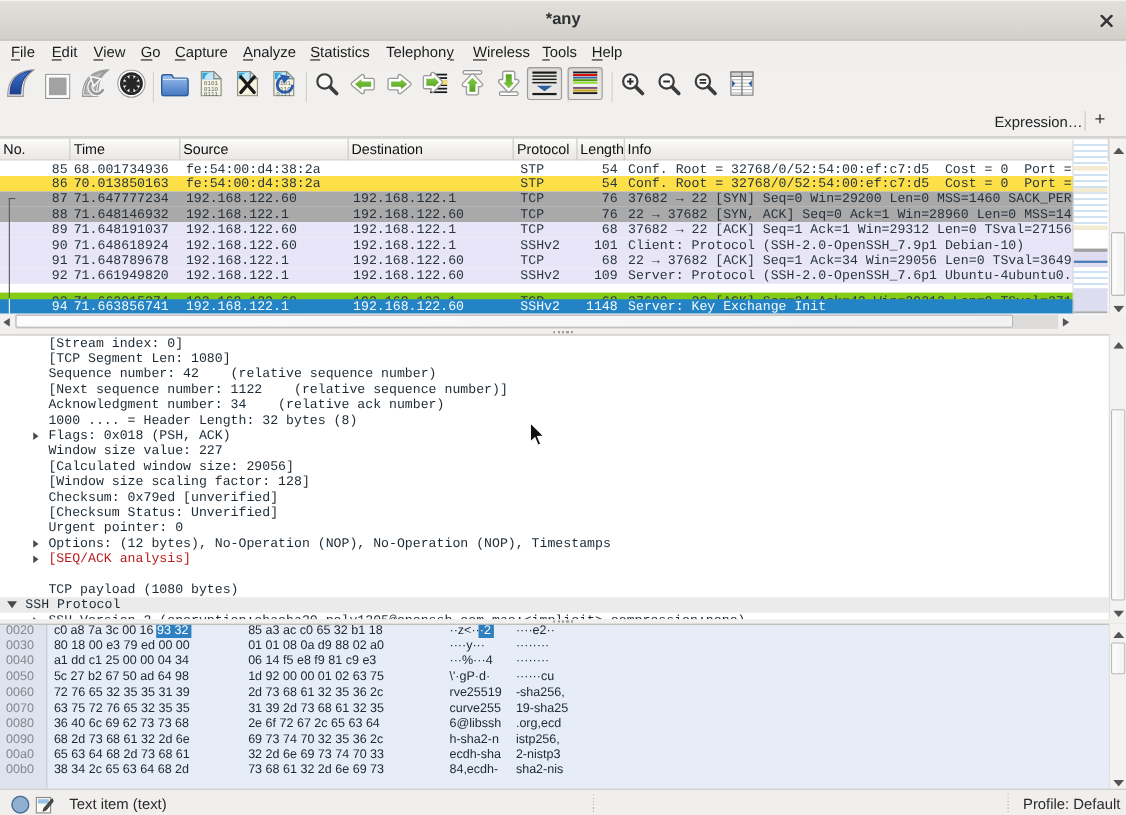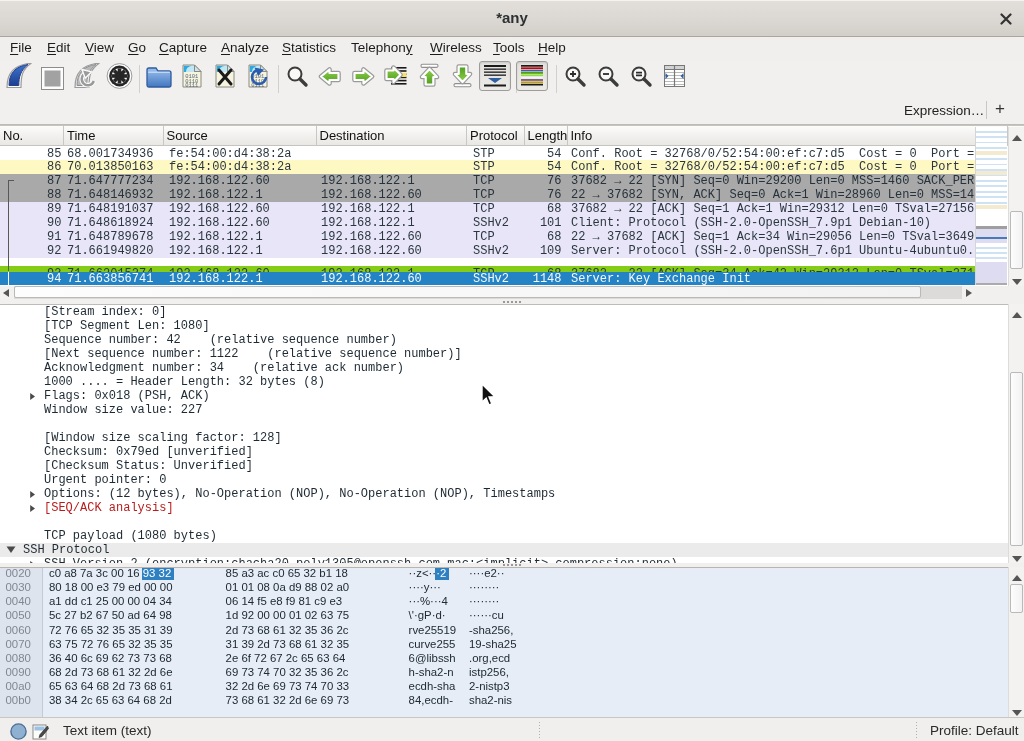--- a/index.html
+++ b/index.html
@@ -298,21 +298,21 @@
 <span class="hc" style="left:0;width:64px">No.</span>
 <span class="hc" style="left:64px;width:99.5px">Time</span>
 <span class="hc" style="left:163.5px;width:153px">Source</span>
 <span class="hc" style="left:316.5px;width:150.5px">Destination</span>
 <span class="hc" style="left:467px;width:57.5px">Protocol</span>
 <span class="hc" style="left:524.5px;width:43px">Length</span>
 <span class="hc" style="left:567.5px;width:440.5px">Info</span>
 </div>
 </div>
 <div class="prow" style="top:146.00px;background:#ffffff;color:#2b3740"><span class="c-no">85</span><span class="c-t">68.001734936</span><span class="c-s">fe:54:00:d4:38:2a</span><span class="c-d"></span><span class="c-p">STP</span><span class="c-l">54</span><span class="c-i">Conf. Root = 32768/0/52:54:00:ef:c7:d5  Cost = 0  Port = 0x8005</span></div>
-<div class="prow" style="top:159.95px;background:#fef9c3;color:#2b3740"><span class="c-no">86</span><span class="c-t">70.013850163</span><span class="c-s">fe:54:00:d4:38:2a</span><span class="c-d"></span><span class="c-p">STP</span><span class="c-l">54</span><span class="c-i">Conf. Root = 32768/0/52:54:00:ef:c7:d5  Cost = 0  Port = 0x8005</span></div>
+<div class="prow" style="top:159.95px;background:#fde047;color:#2b3740"><span class="c-no">86</span><span class="c-t">70.013850163</span><span class="c-s">fe:54:00:d4:38:2a</span><span class="c-d"></span><span class="c-p">STP</span><span class="c-l">54</span><span class="c-i">Conf. Root = 32768/0/52:54:00:ef:c7:d5  Cost = 0  Port = 0x8005</span></div>
 <div class="prow" style="top:173.90px;background:#a9a9a9;color:#27323b"><span class="c-no">87</span><span class="c-t">71.647777234</span><span class="c-s">192.168.122.60</span><span class="c-d">192.168.122.1</span><span class="c-p">TCP</span><span class="c-l">76</span><span class="c-i">37682 → 22 [SYN] Seq=0 Win=29200 Len=0 MSS=1460 SACK_PERM=1 TS</span></div>
 <div class="prow" style="top:187.85px;background:#a9a9a9;color:#27323b"><span class="c-no">88</span><span class="c-t">71.648146932</span><span class="c-s">192.168.122.1</span><span class="c-d">192.168.122.60</span><span class="c-p">TCP</span><span class="c-l">76</span><span class="c-i">22 → 37682 [SYN, ACK] Seq=0 Ack=1 Win=28960 Len=0 MSS=1460 SA</span></div>
 <div class="prow" style="top:201.80px;background:#e7e5f7;color:#2b3740"><span class="c-no">89</span><span class="c-t">71.648191037</span><span class="c-s">192.168.122.60</span><span class="c-d">192.168.122.1</span><span class="c-p">TCP</span><span class="c-l">68</span><span class="c-i">37682 → 22 [ACK] Seq=1 Ack=1 Win=29312 Len=0 TSval=271566399</span></div>
 <div class="prow" style="top:215.75px;background:#e7e5f7;color:#2b3740"><span class="c-no">90</span><span class="c-t">71.648618924</span><span class="c-s">192.168.122.60</span><span class="c-d">192.168.122.1</span><span class="c-p">SSHv2</span><span class="c-l">101</span><span class="c-i">Client: Protocol (SSH-2.0-OpenSSH_7.9p1 Debian-10)</span></div>
 <div class="prow" style="top:229.70px;background:#e7e5f7;color:#2b3740"><span class="c-no">91</span><span class="c-t">71.648789678</span><span class="c-s">192.168.122.1</span><span class="c-d">192.168.122.60</span><span class="c-p">TCP</span><span class="c-l">68</span><span class="c-i">22 → 37682 [ACK] Seq=1 Ack=34 Win=29056 Len=0 TSval=36495719</span></div>
 <div class="prow" style="top:243.65px;background:#e7e5f7;color:#2b3740"><span class="c-no">92</span><span class="c-t">71.661949820</span><span class="c-s">192.168.122.1</span><span class="c-d">192.168.122.60</span><span class="c-p">SSHv2</span><span class="c-l">109</span><span class="c-i">Server: Protocol (SSH-2.0-OpenSSH_7.6p1 Ubuntu-4ubuntu0.3)</span></div>
 <div class="prow" style="top:266px;background:#84cc16;color:#2b3740"><span class="c-no">93</span><span class="c-t">71.662015274</span><span class="c-s">192.168.122.60</span><span class="c-d">192.168.122.1</span><span class="c-p">TCP</span><span class="c-l">68</span><span class="c-i">37682 → 22 [ACK] Seq=34 Ack=42 Win=29312 Len=0 TSval=271566</span></div>
 <div class="prow" style="top:271.55px;background:#2383c4;color:#f4fafd"><span class="c-no">94</span><span class="c-t">71.663856741</span><span class="c-s">192.168.122.1</span><span class="c-d">192.168.122.60</span><span class="c-p">SSHv2</span><span class="c-l">1148</span><span class="c-i">Server: Key Exchange Init</span></div>
 <div id="pl2" style="position:absolute;left:0;top:125px;width:1024px;height:175px;pointer-events:none">
 <div id="bracket"></div>
@@ -360,20 +360,21 @@
 <div class="drow" style="top:0.00px;color:#1e2a33"><span style="position:absolute;left:44px">[Stream index: 0]</span></div>
 <div class="drow" style="top:14.00px;color:#1e2a33"><span style="position:absolute;left:44px">[TCP Segment Len: 1080]</span></div>
 <div class="drow" style="top:28.00px;color:#1e2a33"><span style="position:absolute;left:44px">Sequence number: 42    (relative sequence number)</span></div>
 <div class="drow" style="top:42.00px;color:#1e2a33"><span style="position:absolute;left:44px">[Next sequence number: 1122    (relative sequence number)]</span></div>
 <div class="drow" style="top:56.00px;color:#1e2a33"><span style="position:absolute;left:44px">Acknowledgment number: 34    (relative ack number)</span></div>
 <div class="drow" style="top:70.00px;color:#1e2a33"><span style="position:absolute;left:44px">1000 .... = Header Length: 32 bytes (8)</span></div>
 <div class="drow" style="top:84.00px;color:#1e2a33"><svg class="tri" style="left:29px;top:3px" width="7" height="9" viewBox="0 0 7 9">
           <path d="M1.2 1 L6 4.5 L1.2 8 Z" fill="#4a4a4a"></path>
         </svg><span style="position:absolute;left:44px">Flags: 0x018 (PSH, ACK)</span></div>
 <div class="drow" style="top:98.00px;color:#1e2a33"><span style="position:absolute;left:44px">Window size value: 227</span></div>
+<div class="drow" style="top:112.00px;color:#1e2a33"><span style="position:absolute;left:44px">[Calculated window size: 29056]</span></div>
 <div class="drow" style="top:126.00px;color:#1e2a33"><span style="position:absolute;left:44px">[Window size scaling factor: 128]</span></div>
 <div class="drow" style="top:140.00px;color:#1e2a33"><span style="position:absolute;left:44px">Checksum: 0x79ed [unverified]</span></div>
 <div class="drow" style="top:154.00px;color:#1e2a33"><span style="position:absolute;left:44px">[Checksum Status: Unverified]</span></div>
 <div class="drow" style="top:168.00px;color:#1e2a33"><span style="position:absolute;left:44px">Urgent pointer: 0</span></div>
 <div class="drow" style="top:182.00px;color:#1e2a33"><svg class="tri" style="left:29px;top:3px" width="7" height="9" viewBox="0 0 7 9">
           <path d="M1.2 1 L6 4.5 L1.2 8 Z" fill="#4a4a4a"></path>
         </svg><span style="position:absolute;left:44px">Options: (12 bytes), No-Operation (NOP), No-Operation (NOP), Timestamps</span></div>
 <div class="drow" style="top:196.00px;color:#b91c1c"><svg class="tri" style="left:29px;top:3px" width="7" height="9" viewBox="0 0 7 9">
           <path d="M1.2 1 L6 4.5 L1.2 8 Z" fill="#4a4a4a"></path>
         </svg><span style="position:absolute;left:44px">[SEQ/ACK analysis]</span></div>

